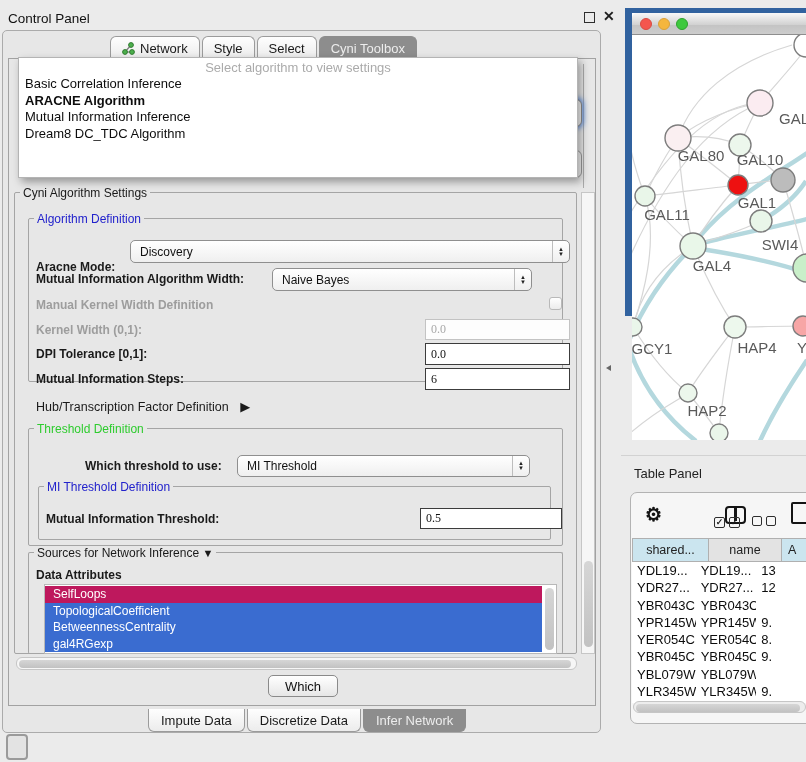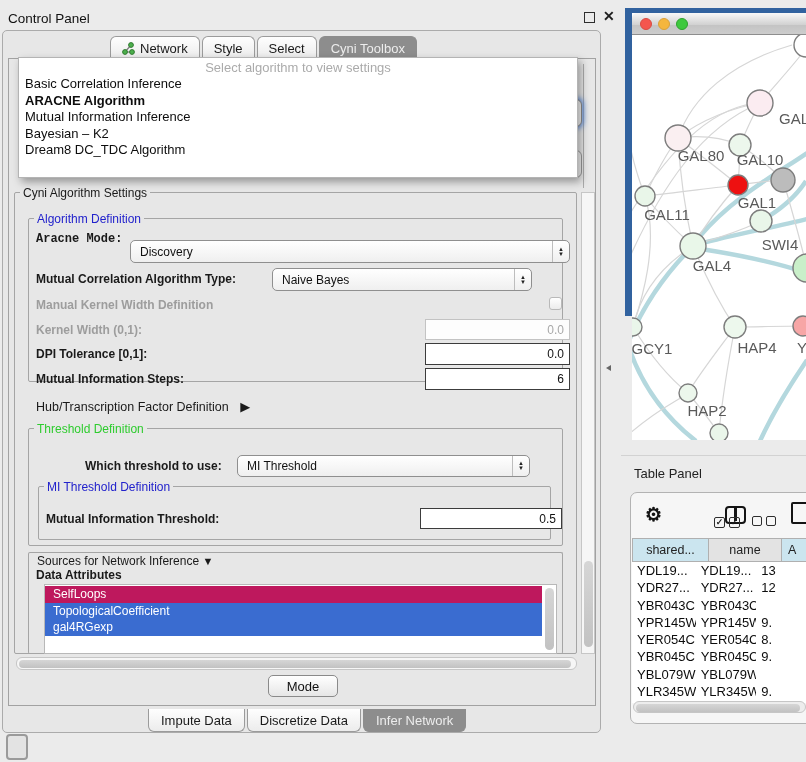--- a/index.html
+++ b/index.html
@@ -43,21 +43,21 @@
   .lbl.dis { color:#9d9d9d; }
   .plain { font-weight:normal; font-size:12.5px; }
 
   .combo { position:absolute; background:linear-gradient(#ffffff,#efefef); border:1px solid #8f8f8f;
            border-radius:5px; font-size:12px; color:#111; display:flex; align-items:center;
            padding-left:9px; }
   .combo .arr { position:absolute; right:0; top:0; bottom:0; width:17px; border-left:1px solid #bdbdbd;
                 display:flex; flex-direction:column; align-items:center; justify-content:center;
                 font-size:6px; line-height:5px; color:#222; }
   .fld { position:absolute; background:#fff; border:1px solid #3c3c3c; font-size:12px; color:#111;
-         text-align:right; padding:0 5px; font-family:Liberation Sans, sans-serif; }
+         padding:0 5px; font-family:Liberation Serif, serif; }
   .fld.dis { border-color:#c3c3c3; color:#a8a8a8; background:#fdfdfd; }
   .checkbox { position:absolute; width:13px; height:13px; border:1px solid #b9b9b9; border-radius:3px;
               background:linear-gradient(#ffffff,#ececec); }
 
   .attr-list { position:absolute; left:44px; top:584px; width:513px; height:70px; background:#fff;
                border:1px solid #b8b8b8; overflow:hidden; padding-top:1px; }
   .litem { height:16.5px; line-height:16.5px; font-size:12px; color:#fff; background:#3a6cd0;
            padding-left:8px; width:497px; white-space:nowrap; }
   .scroll-track { position:absolute; background:#f6f6f6; border:1px solid #c6c6c6; }
   .scroll-thumb { position:absolute; background:linear-gradient(#d6d6d6,#c2c2c2); border-radius:5px; }
@@ -148,41 +148,40 @@
   </div>
   <div class="frag" style="left:100px; top:150px; width:482px; height:28px; border:1px solid #9a9a9a;
        border-radius:6px; background:#f4f4f4;"></div>
 
   <div class="abs popup">
     <div class="popup-prompt">Select algorithm to view settings</div>
     <div id="popup-items">
         <div class="pitem">Basic Correlation Inference</div>
         <div class="pitem bold">ARACNE Algorithm</div>
         <div class="pitem">Mutual Information Inference</div>
-        <div class="pitem">Bayesian – K2</div>
         <div class="pitem">Dream8 DC_TDC Algorithm</div>
       </div>
   </div>
 
   <div class="grp" style="left:14px; top:192px; width:563px; height:462px;"></div>
   <div class="grp-title" style="left:20px; top:186px; color:#1a1a1a;">Cyni Algorithm Settings</div>
 
   <div class="grp" style="left:28px; top:218px; width:535px; height:164px;"></div>
   <div class="grp-title" style="left:34px; top:212px; color:#2222cc;">Algorithm Definition</div>
 
-  <div class="lbl" style="left:36px; top:232px;font-family:Liberation Mono, monospace;">Aracne Mode:</div>
+  <div class="lbl" style="left:36px; top:260px;">Aracne Mode:</div>
   <div class="combo" style="left:130px; top:240px; width:440px; height:23px;">
     <span>Discovery</span>
     <span class="arr">
         <span>▲</span>
         <span>▼</span>
       </span>
   </div>
 
-  <div class="lbl" style="left:36px; top:272px;">Mutual Correlation Algorithm Type:</div>
+  <div class="lbl" style="left:36px; top:272px;">Mutual Information Algorithm Width:</div>
   <div class="combo" style="left:272px; top:268px; width:260px; height:23px;">
     <span>Naive Bayes</span>
     <span class="arr">
         <span>▲</span>
         <span>▼</span>
       </span>
   </div>
 
   <div class="lbl dis" style="left:36px; top:298px;">Manual Kernel Width Definition</div>
   <div class="checkbox" style="left:549px; top:297px;"></div>
@@ -213,40 +212,41 @@
       </span>
   </div>
 
   <div class="grp" style="left:38px; top:486px; width:513px; height:54px;"></div>
   <div class="grp-title" style="left:44px; top:480px; color:#2222cc;">MI Threshold Definition</div>
 
   <div class="lbl" style="left:46px; top:512px;">Mutual Information Threshold:</div>
   <input class="fld" style="left: 420px; top: 508px; width: 142px; height: 21px;" readonly="" value="0.5">
 
   <div class="grp" style="left:28px; top:552px; width:535px; height:102px; border-bottom:none;"></div>
-  <div class="grp-title" style="left:34px; top:546px; color:#1a1a1a;margin-top:8px;"><span>Sources for Network Inference</span>
+  <div class="grp-title" style="left:34px; top:546px; color:#1a1a1a;"><span>Sources for Network Inference</span>
     <span style="font-size:11px;">▼</span></div>
   <div class="lbl" style="left:36px; top:568px;">Data Attributes</div>
 
   <div class="attr-list" id="attr-list">
       <div class="litem" style="background: #be185d;">SelfLoops</div>
       <div class="litem" style="background: rgb(58, 108, 208);">TopologicalCoefficient</div>
+      <div class="litem" style="background: rgb(58, 108, 208);">BetweennessCentrality</div>
       <div class="litem" style="background: rgb(58, 108, 208);">gal4RGexp</div>
     </div>
   <div class="scroll-thumb" style="left:545px; top:588px; width:9px; height:62px;"></div>
 
   <div class="scroll-track" style="left:581px; top:192px; width:14px; height:462px;">
     <div class="scroll-thumb" style="left:1.5px; top:368px; width:9px; height:86px;"></div>
   </div>
   <div class="scroll-track" style="left:16px; top:657px; width:561px; height:13px; border-radius:6px;">
     <div class="scroll-thumb" style="left:2px; top:1.5px; width:552px; height:8px;"></div>
   </div>
 
   <div class="apply-btn">
-    <span>Mode</span>
+    <span>Which</span>
   </div>
 
   <div class="abs tabrow" style="left:148px; top:709px;" id="bottom-tabs">
       <div class="btab">Impute Data</div>
       <div class="btab">Discretize Data</div>
       <div class="btab sel">Infer Network</div>
     </div>
 
   <div class="splitter-arrow" style="left:606px; top:365px;"></div>
 

